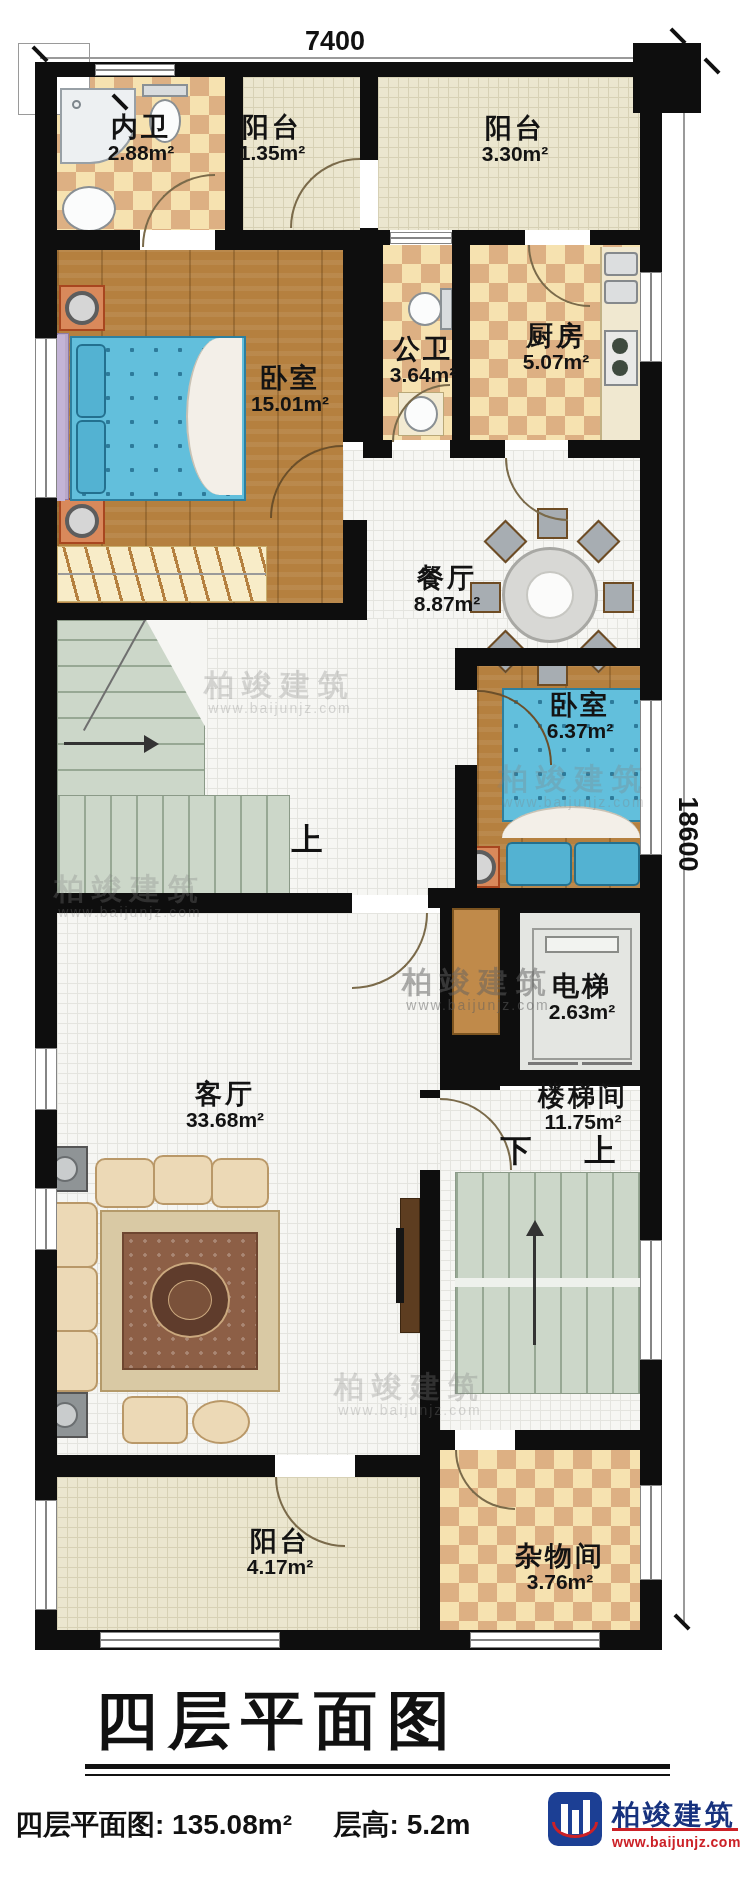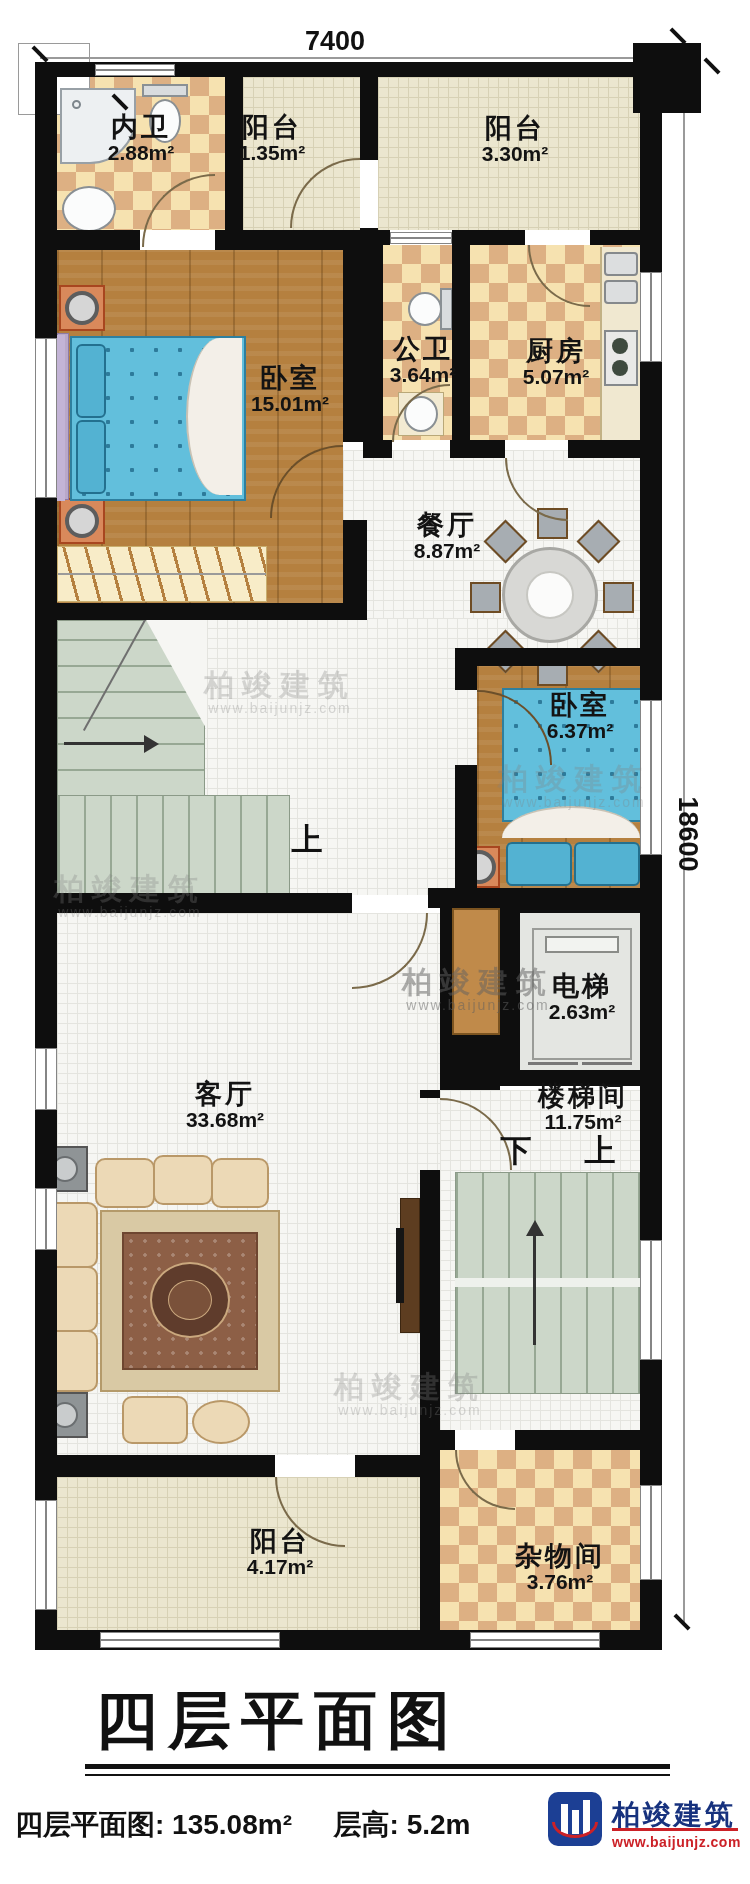--- a/index.html
+++ b/index.html
@@ -256,25 +256,25 @@
     <div class="ar">3.30m²</div>
   </div>
   <div class="room-label" style="left:290px;top:390px;">
     <div class="nm">卧室</div>
     <div class="ar">15.01m²</div>
   </div>
   <div class="room-label" style="left:423px;top:361px;">
     <div class="nm">公卫</div>
     <div class="ar">3.64m²</div>
   </div>
-  <div class="room-label" style="left:556px;top:363px;">
+  <div class="room-label" style="left:556px;top:348px;">
     <div class="nm">厨房</div>
     <div class="ar">5.07m²</div>
   </div>
-  <div class="room-label" style="left:447px;top:537px;text-align:center;">
+  <div class="room-label" style="left:447px;top:590px;text-align:center;">
     <div class="nm">餐厅</div>
     <div class="ar">8.87m²</div>
   </div>
   <div class="room-label" style="left:580px;top:717px;">
     <div class="nm">卧室</div>
     <div class="ar">6.37m²</div>
   </div>
   <div class="room-label" style="left:582px;top:998px;">
     <div class="nm">电梯</div>
     <div class="ar">2.63m²</div>

